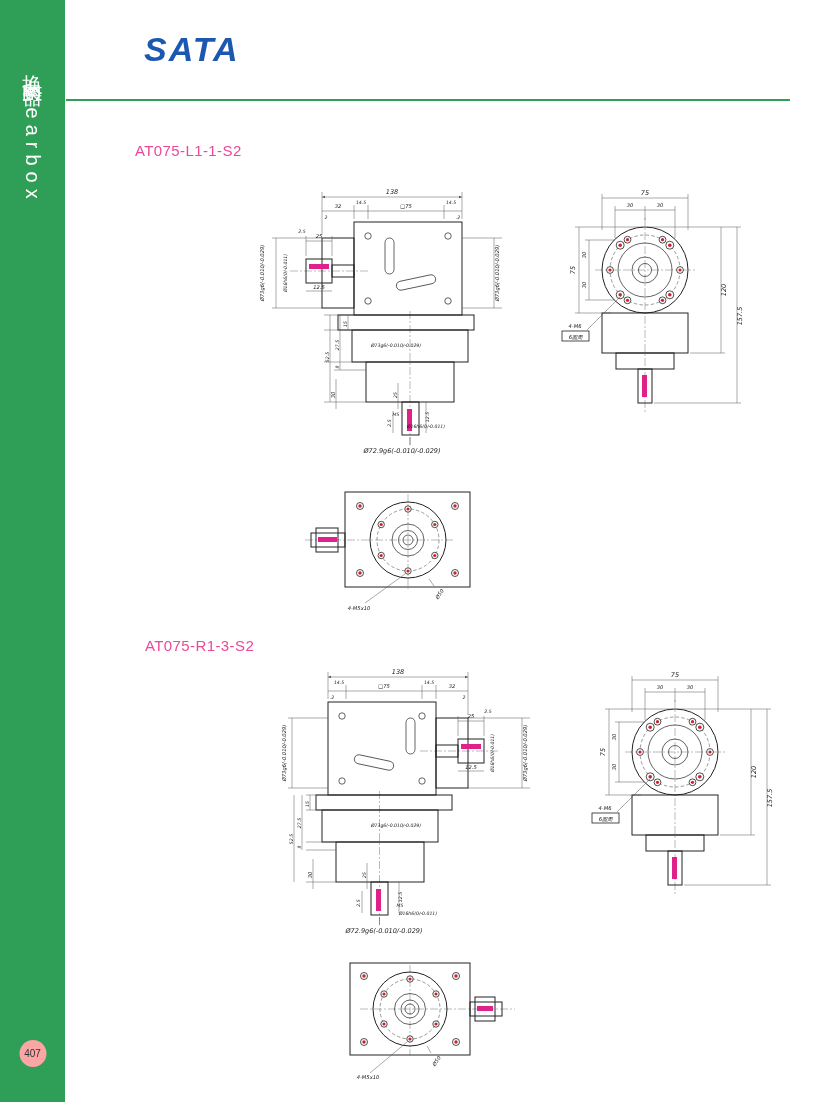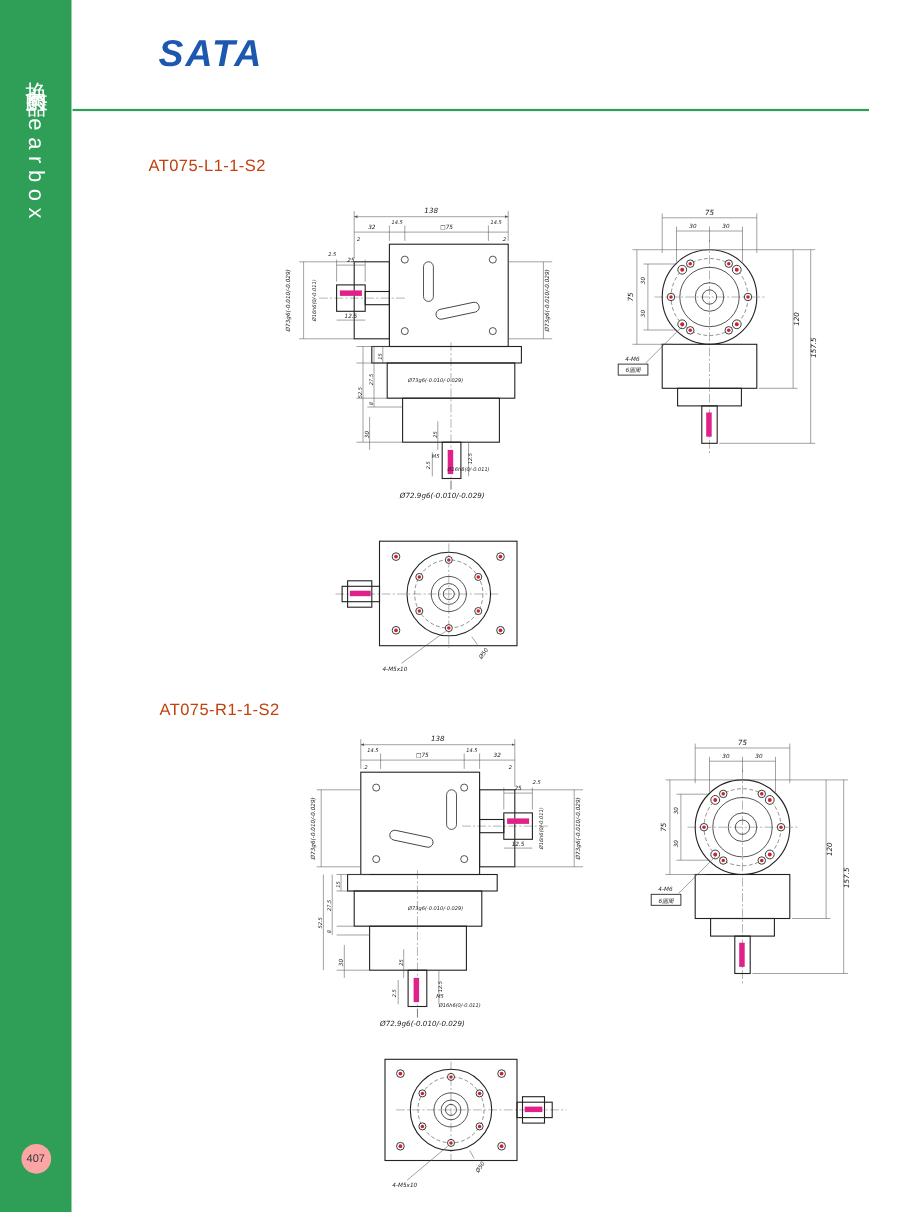--- a/index.html
+++ b/index.html
@@ -12,21 +12,21 @@
                   font-size:21px; letter-spacing:6px; white-space:nowrap; }
   .sb-en { display:inline-block; margin-top:10px; font-size:20px; }
   .page-num { position:absolute; left:50%; transform:translateX(-50%); top:1040px;
               width:27px; height:27px; border-radius:50%; background:#fca5a5; color:#333;
               font-size:10px; display:flex; align-items:center; justify-content:center; }
 
   .logo { position:absolute; left:112px; top:30px; font-size:34px; font-weight:bold;
           font-style:italic; color:#1c58b0; letter-spacing:2px;margin-left:32px; }
   .rule { position:absolute; left:66px; top:99px; width:724px; height:2px; background:#2f9e57; }
 
-  .title { position:absolute; font-size:15px; color:#c2410c; letter-spacing:0.4px; }
+  .title { position:absolute; font-size:15px; color:#ec4899; letter-spacing:0.4px; }
   .title-l { left:135px; top:142px; }
   .title-r { left:145px; top:637px; }
 
   .view { position:absolute;font-style:italic; }
   svg { position:absolute; left:0; top:0; overflow:visible; }
   svg text { font-family:"DejaVu Sans", sans-serif; fill:#1a1a1a; text-anchor:middle; }
   .t6 { font-size:6.5px; } .t5 { font-size:5.2px; } .t45 { font-size:4.6px; }
   .ln  { stroke:#222; stroke-width:1;   fill:none; }
   .ln2 { stroke:#222; stroke-width:0.7; fill:none; }
   .dim { stroke:#555; stroke-width:0.5; fill:none; }
@@ -42,21 +42,21 @@
 
 <div class="sidebar">
   <div class="sidebar-text"><span>换向器</span><span class="sb-en">Gearbox</span></div>
   <div class="page-num">407</div>
 </div>
 
 <div class="logo">SATA</div>
 <div class="rule"></div>
 
 <div class="title title-l">AT075-L1-1-S2</div>
-<div class="title title-r">AT075-R1-1-S2</div>
+<div class="title title-r">AT075-R1-3-S2</div>
 
 <div class="view" style="left:250px;top:183px;width:260px;height:275px">
 <svg viewBox="0 0 260 275" width="260" height="275">
   <defs>
         <marker id="aA" markerWidth="7" markerHeight="6" refX="6" refY="2.5" orient="auto-start-reverse">
           <path d="M0,0L6,2.5L0,5Z" fill="#555"></path>
         </marker>
       </defs>
   <g class="cl">
     <line x1="40" y1="88" x2="120" y2="88"></line>

